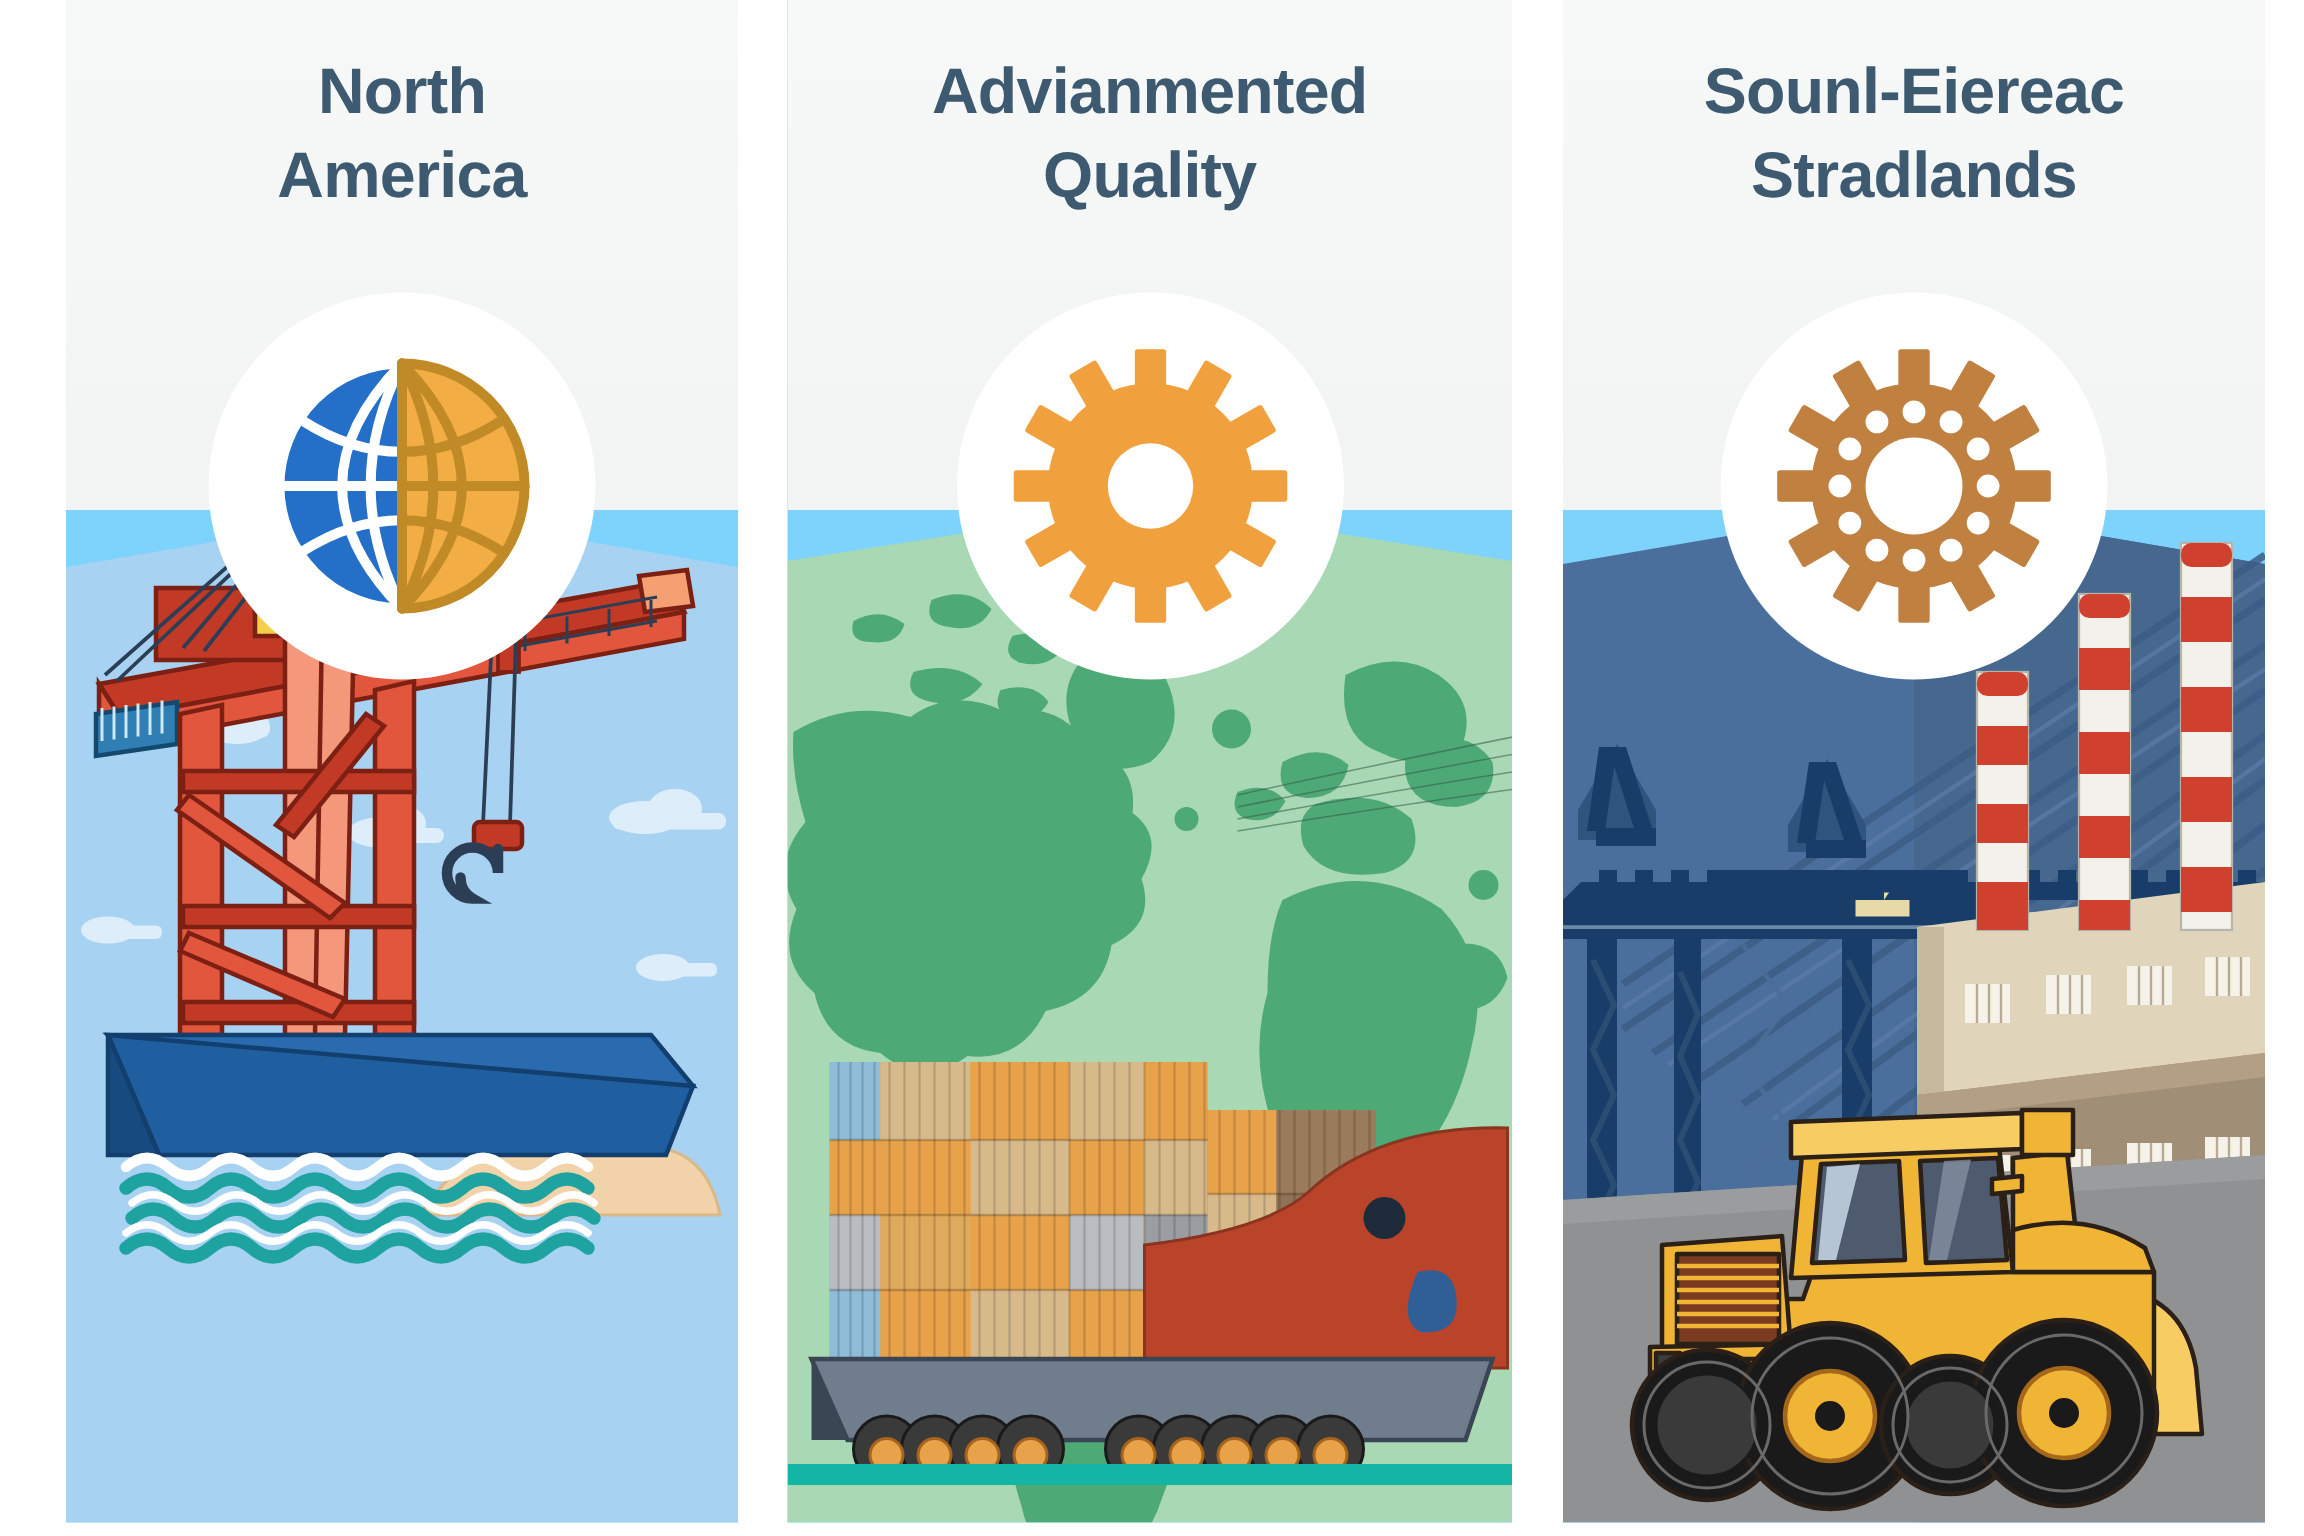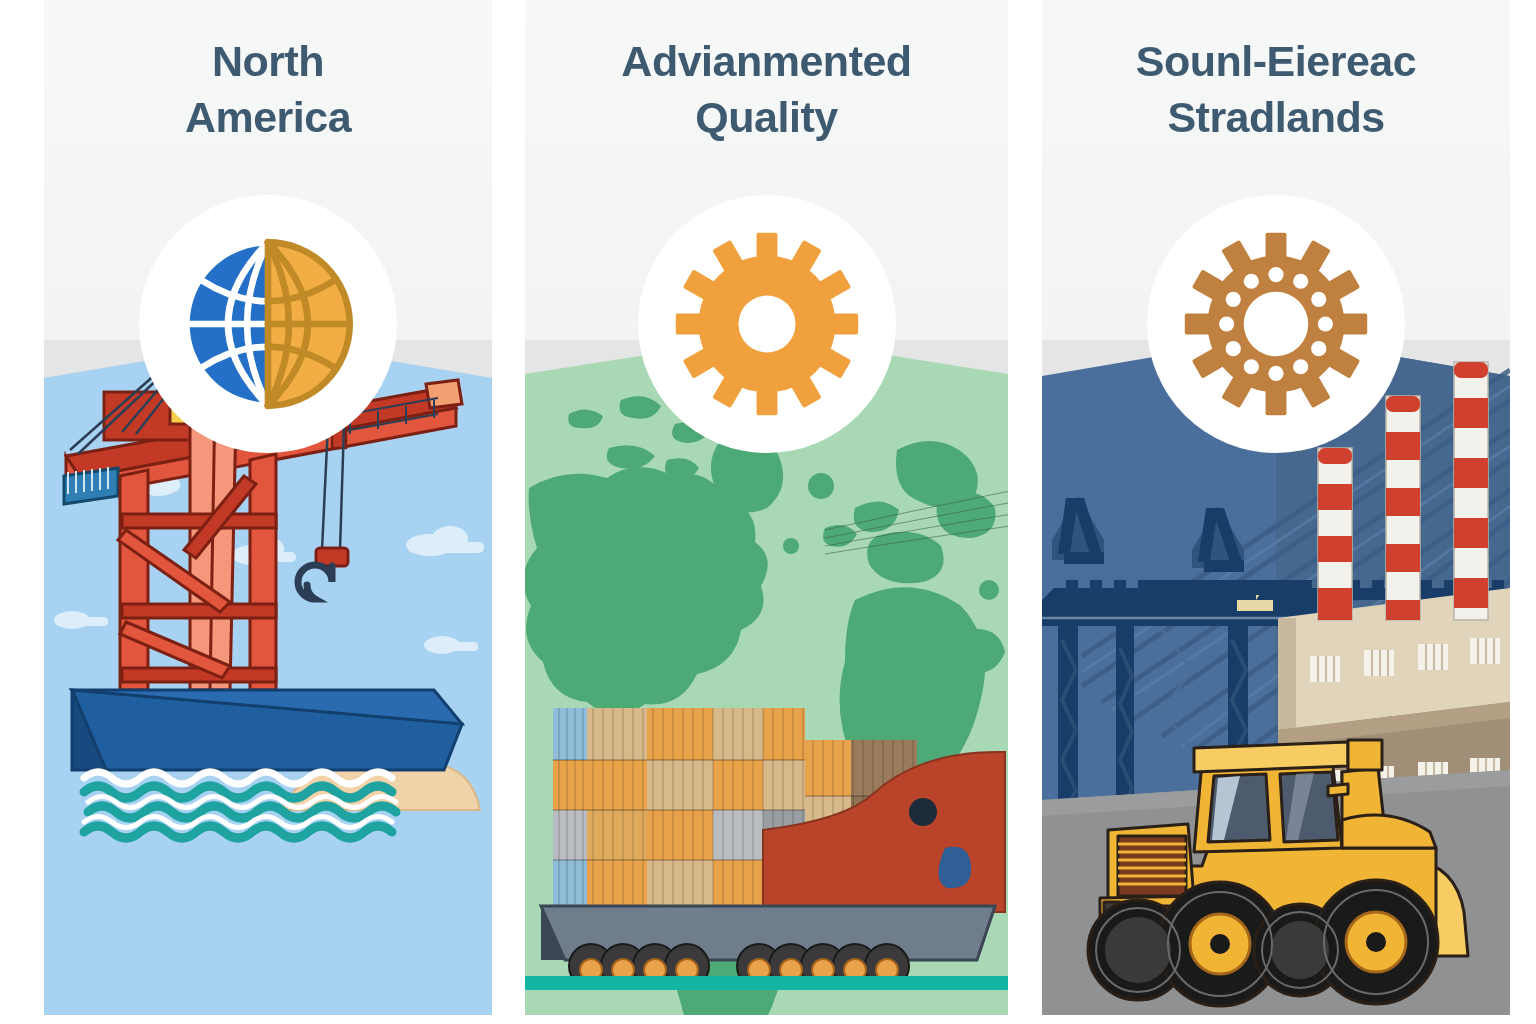--- a/index.html
+++ b/index.html
@@ -9,21 +9,21 @@
     font-family:"Liberation Sans", sans-serif;
     overflow:hidden;
   }
   .stage{position:relative;width:1536px;height:1024px;background:#ffffff;}
 
   .panel{
     position:absolute;
     top:0;
     height:1015px;
     overflow:hidden;
-    background:#e5e5e5;
+    background:#7dd3fc;
   }
   #panel-0{left:44px;width:448px;}
   #panel-1{left:525px;width:483px;}
   #panel-2{left:1042px;width:468px;}
 
   .panel-head{
     position:absolute;top:0;left:0;right:0;height:340px;
     background:linear-gradient(180deg,#f7f8f8 0%,#f2f3f3 100%);
     z-index:1;
   }

